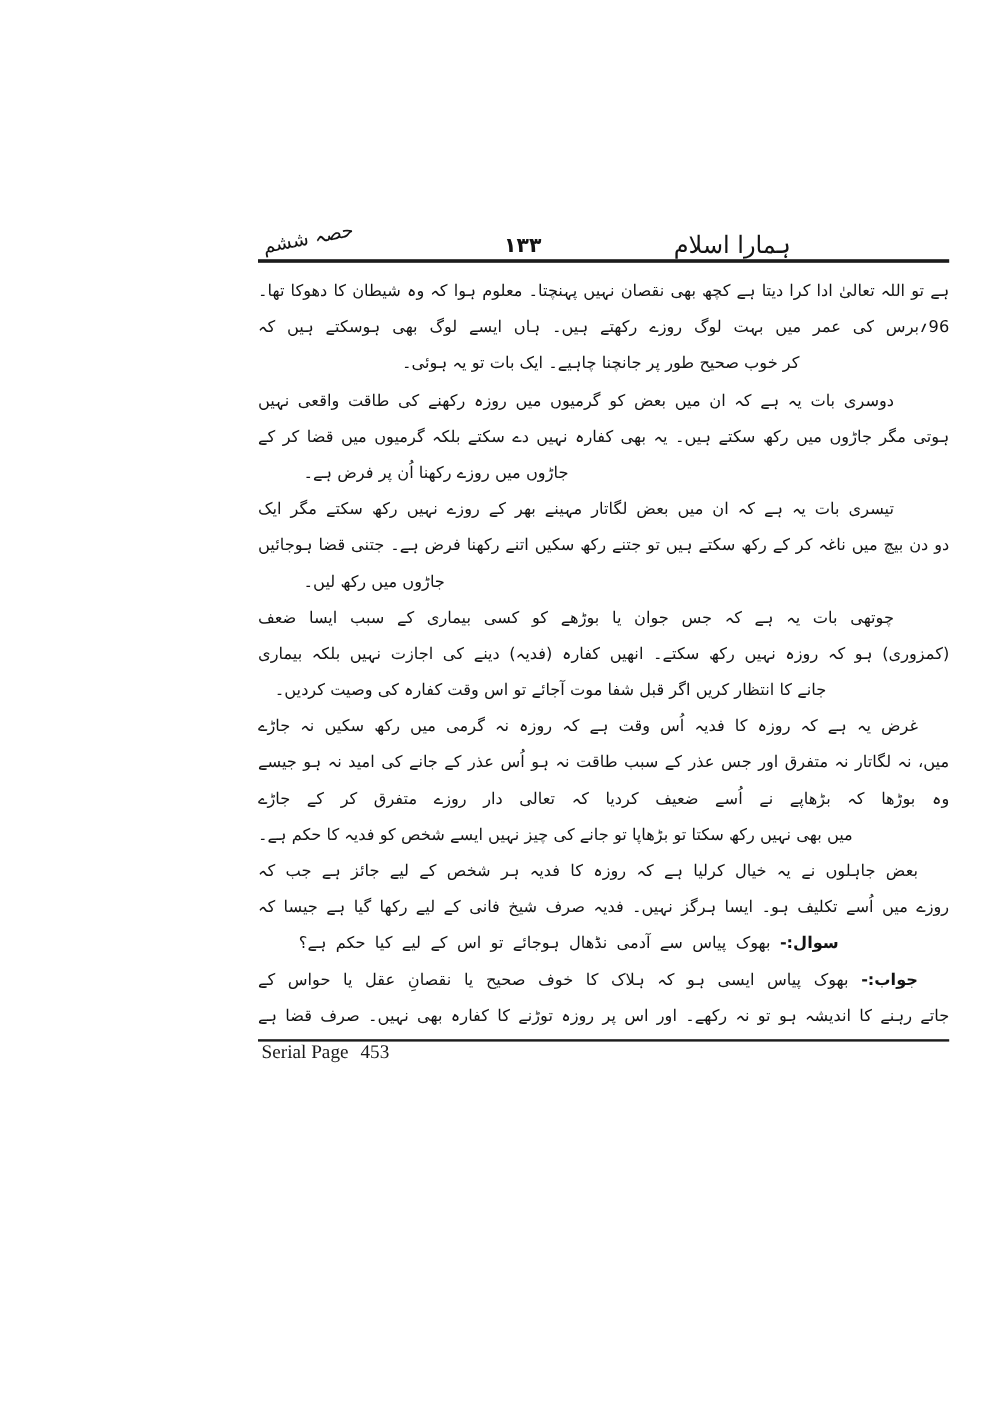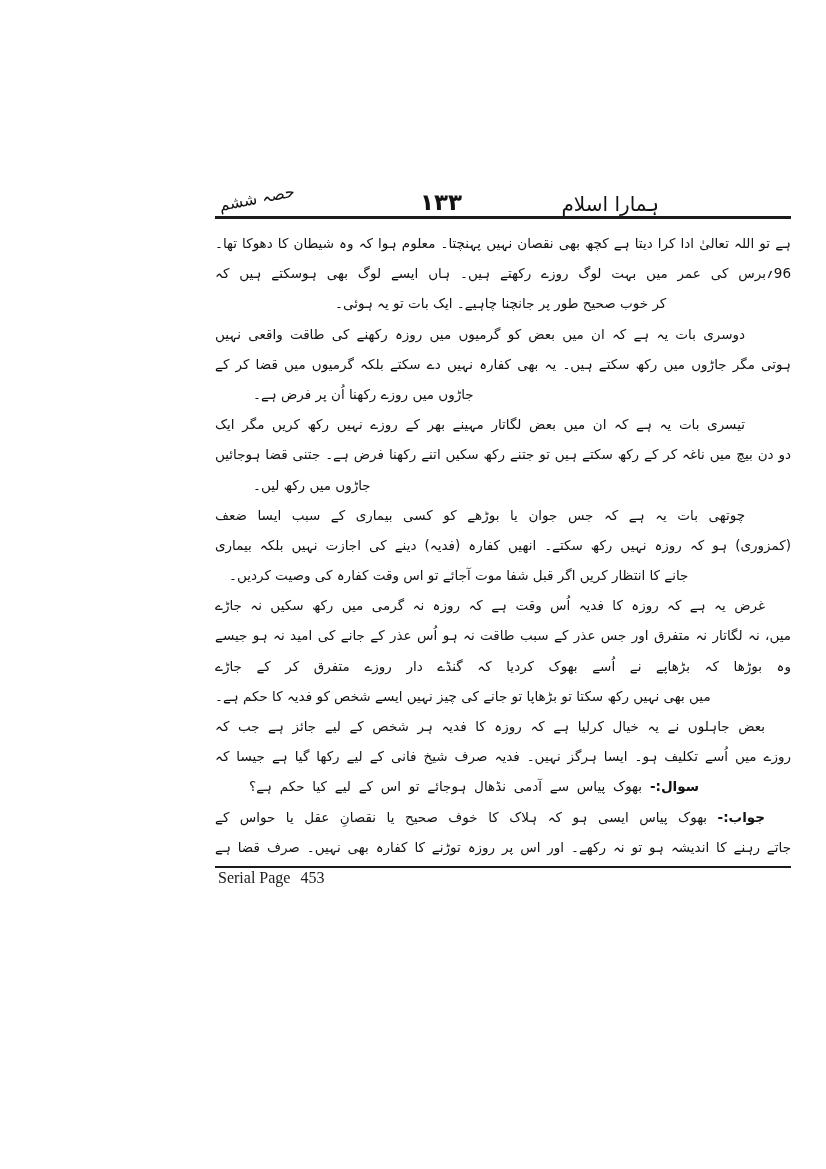--- a/index.html
+++ b/index.html
@@ -4,21 +4,21 @@
 <style>
   html,body{margin:0;padding:0;background:#ffffff;}
   .page{position:relative;width:826px;height:1169px;background:#ffffff;overflow:hidden;
         font-family:"DejaVu Sans","Liberation Sans",sans-serif;color:#131313;}
   .content{position:absolute;left:215px;top:182px;width:576px;}
 
   
   .hdr{position:relative;height:34px;}
   .hdr-left{position:absolute;left:6px;bottom:1px;font-size:16px;transform:rotate(-11deg);
             transform-origin:left bottom;direction:rtl;white-space:nowrap;}
-  .hdr-num{position:absolute;left:205px;bottom:1px;font-size:23px;font-weight:bold;direction:rtl;}
+  .hdr-num{position:absolute;left:205px;bottom:1px;font-size:17px;font-weight:bold;direction:rtl;}
   .hdr-right{position:absolute;right:132px;bottom:0;font-size:20px;direction:rtl;white-space:nowrap;margin-top:36px;}
   .hdr-rule{height:3px;background:#1b1b1b;}
 
   
   .bodytext{margin-top:9px;}
   .ln{height:30.2px;line-height:30.2px;direction:rtl;font-size:13.5px;
       text-align:justify;text-align-last:justify;white-space:nowrap;overflow:visible;}
   .ln span,.ln b{white-space:normal;}
   .ind-lg{padding-right:46px;}
   .ind-sm{padding-right:26px;}
@@ -48,29 +48,29 @@
     </div>
     <div class="hdr-rule"></div>
 
     <div class="bodytext">
       <div class="ln"><span>ہے تو اللہ تعالیٰ ادا کرا دیتا ہے کچھ بھی نقصان نہیں پہنچتا۔ معلوم ہوا کہ وہ شیطان کا دھوکا تھا۔</span></div>
       <div class="ln"><span>96؍برس کی عمر میں بہت لوگ روزے رکھتے ہیں۔ ہاں ایسے لوگ بھی ہوسکتے ہیں کہ</span></div>
       <div class="ln end e120"><span>کر خوب صحیح طور پر جانچنا چاہیے۔ ایک بات تو یہ ہوئی۔</span></div>
       <div class="ln ind-lg"><span>دوسری بات یہ ہے کہ ان میں بعض کو گرمیوں میں روزہ رکھنے کی طاقت واقعی نہیں</span></div>
       <div class="ln"><span>ہوتی مگر جاڑوں میں رکھ سکتے ہیں۔ یہ بھی کفارہ نہیں دے سکتے بلکہ گرمیوں میں قضا کر کے</span></div>
       <div class="ln end e38"><span>جاڑوں میں روزے رکھنا اُن پر فرض ہے۔</span></div>
-      <div class="ln ind-lg"><span>تیسری بات یہ ہے کہ ان میں بعض لگاتار مہینے بھر کے روزے نہیں رکھ کریں مگر ایک</span></div>
+      <div class="ln ind-lg"><span>تیسری بات یہ ہے کہ ان میں بعض لگاتار مہینے بھر کے روزے نہیں رکھ سکتے مگر ایک</span></div>
       <div class="ln"><span>دو دن بیچ میں ناغہ کر کے رکھ سکتے ہیں تو جتنے رکھ سکیں اتنے رکھنا فرض ہے۔ جتنی قضا ہوجائیں</span></div>
       <div class="ln end e38"><span>جاڑوں میں رکھ لیں۔</span></div>
       <div class="ln ind-lg"><span>چوتھی بات یہ ہے کہ جس جوان یا بوڑھے کو کسی بیماری کے سبب ایسا ضعف</span></div>
       <div class="ln"><span>(کمزوری) ہو کہ روزہ نہیں رکھ سکتے۔ انھیں کفارہ (فدیہ) دینے کی اجازت نہیں بلکہ بیماری</span></div>
       <div class="ln end e14"><span>جانے کا انتظار کریں اگر قبل شفا موت آجائے تو اس وقت کفارہ کی وصیت کردیں۔</span></div>
       <div class="ln ind-sm"><span>غرض یہ ہے کہ روزہ کا فدیہ اُس وقت ہے کہ روزہ نہ گرمی میں رکھ سکیں نہ جاڑے</span></div>
       <div class="ln"><span>میں، نہ لگاتار نہ متفرق اور جس عذر کے سبب طاقت نہ ہو اُس عذر کے جانے کی امید نہ ہو جیسے</span></div>
-      <div class="ln"><span>وہ بوڑھا کہ بڑھاپے نے اُسے بھوک کردیا کہ گنڈے دار روزے متفرق کر کے جاڑے</span></div>
+      <div class="ln"><span>وہ بوڑھا کہ بڑھاپے نے اُسے ضعیف کردیا کہ تعالی دار روزے متفرق کر کے جاڑے</span></div>
       <div class="ln end e0"><span>میں بھی نہیں رکھ سکتا تو بڑھاپا تو جانے کی چیز نہیں ایسے شخص کو فدیہ کا حکم ہے۔</span></div>
       <div class="ln ind-sm"><span>بعض جاہلوں نے یہ خیال کرلیا ہے کہ روزہ کا فدیہ ہر شخص کے لیے جائز ہے جب کہ</span></div>
       <div class="ln"><span>روزے میں اُسے تکلیف ہو۔ ایسا ہرگز نہیں۔ فدیہ صرف شیخ فانی کے لیے رکھا گیا ہے جیسا کہ</span></div>
       <div class="ln q"><b class="lbl">سوال:-</b> <span>بھوک پیاس سے آدمی نڈھال ہوجائے تو اس کے لیے کیا حکم ہے؟</span></div>
       <div class="ln ind-sm"><b class="lbl">جواب:-</b> <span>بھوک پیاس ایسی ہو کہ ہلاک کا خوف صحیح یا نقصانِ عقل یا حواس کے</span></div>
       <div class="ln"><span>جاتے رہنے کا اندیشہ ہو تو نہ رکھے۔ اور اس پر روزہ توڑنے کا کفارہ بھی نہیں۔ صرف قضا ہے</span></div>
     </div>
 
     <div class="ftr-rule"></div>
     <div class="serial">

